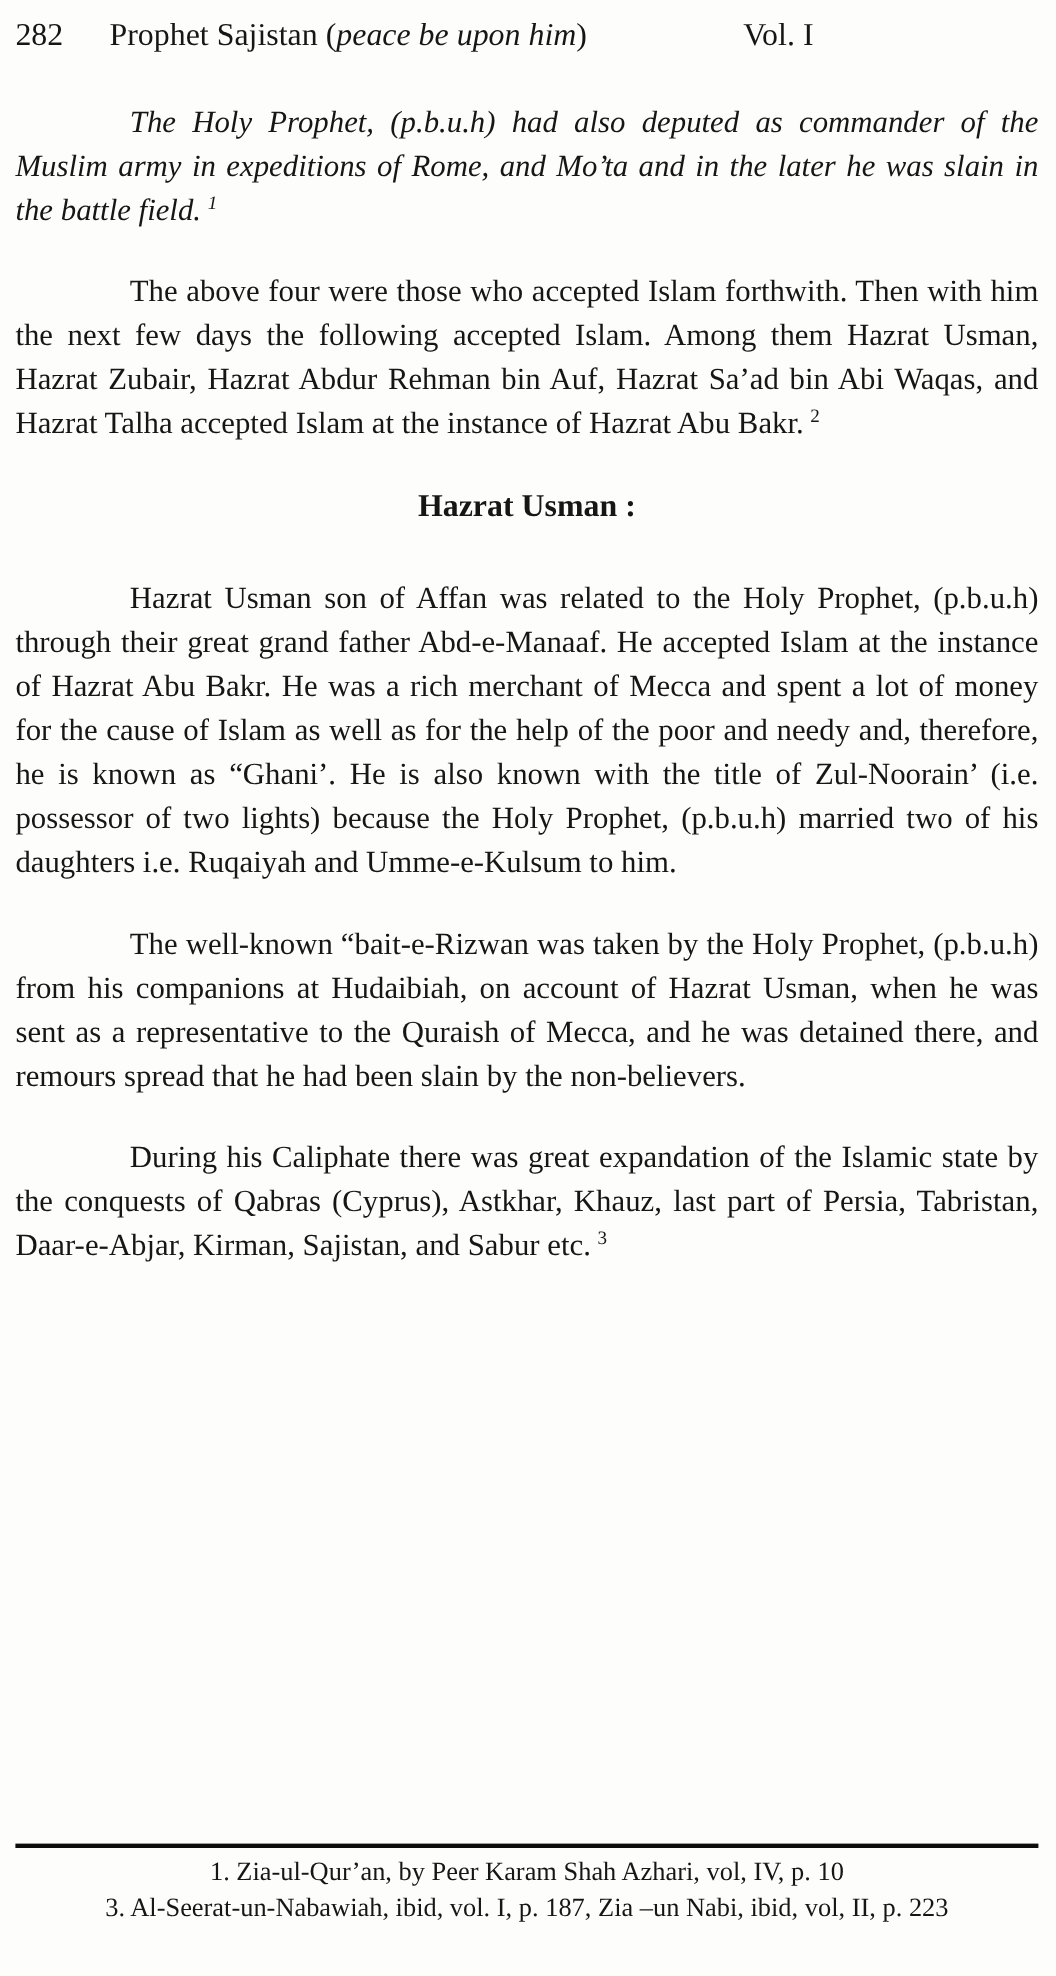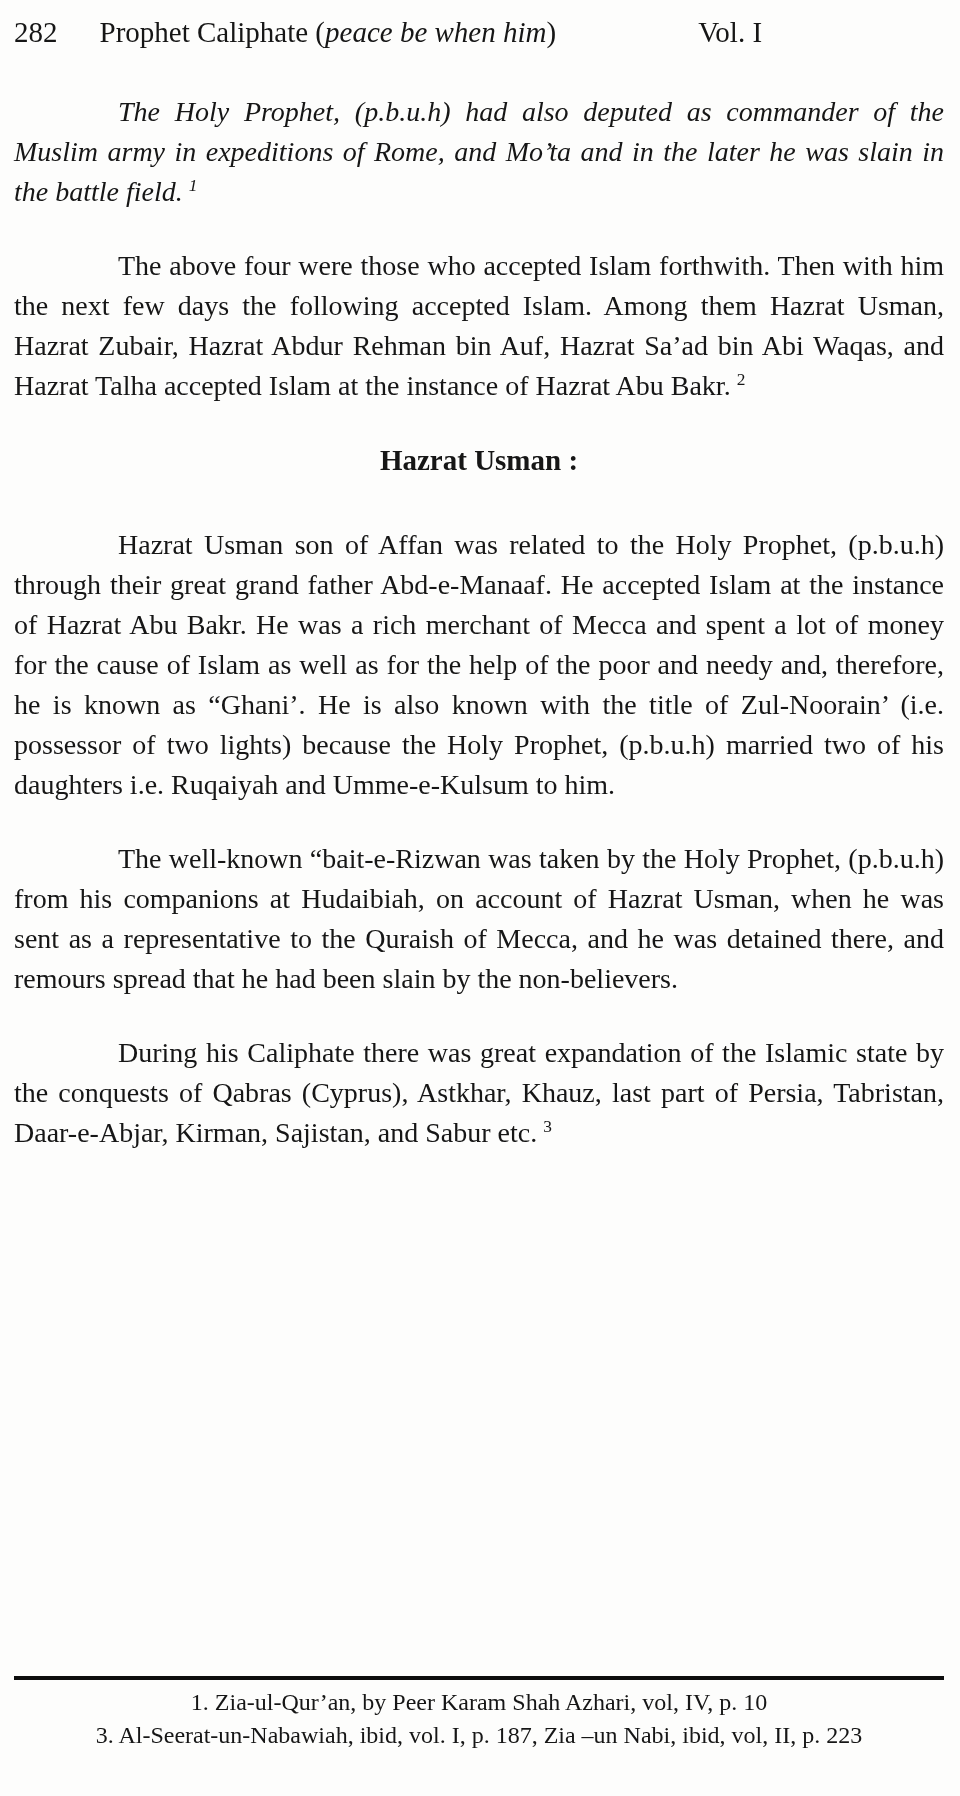--- a/index.html
+++ b/index.html
@@ -75,21 +75,21 @@
     text-align: center;
   }
 </style>
 </head>
 <body>
 
 <div class="page">
 
   <div class="header">
     <span class="pagenum">282</span>
-    <span class="title"><span>Prophet Caliphate (</span><i>peace be when him</i><span>)</span></span>
+    <span class="title"><span>Prophet Sajistan (</span><i>peace be upon him</i><span>)</span></span>
     <span class="volume">Vol. I</span>
   </div>
 
   <div class="body-text">
 
     <p class="first"><span>The Holy Prophet, (p.b.u.h) had also deputed as commander of the Muslim army in expeditions of Rome, and Mo’ta and in the later he was slain in the battle field.</span><sup class="fnref">1</sup></p>
 
     <p><span>The above four were those who accepted Islam forthwith. Then with him the next few days the following accepted Islam. Among them Hazrat Usman, Hazrat Zubair, Hazrat Abdur Rehman bin Auf, Hazrat Sa’ad bin Abi Waqas, and Hazrat Talha accepted Islam at the instance of Hazrat Abu Bakr.</span><sup class="fnref">2</sup></p>
 
     <h2 class="section-heading">Hazrat Usman :</h2>

